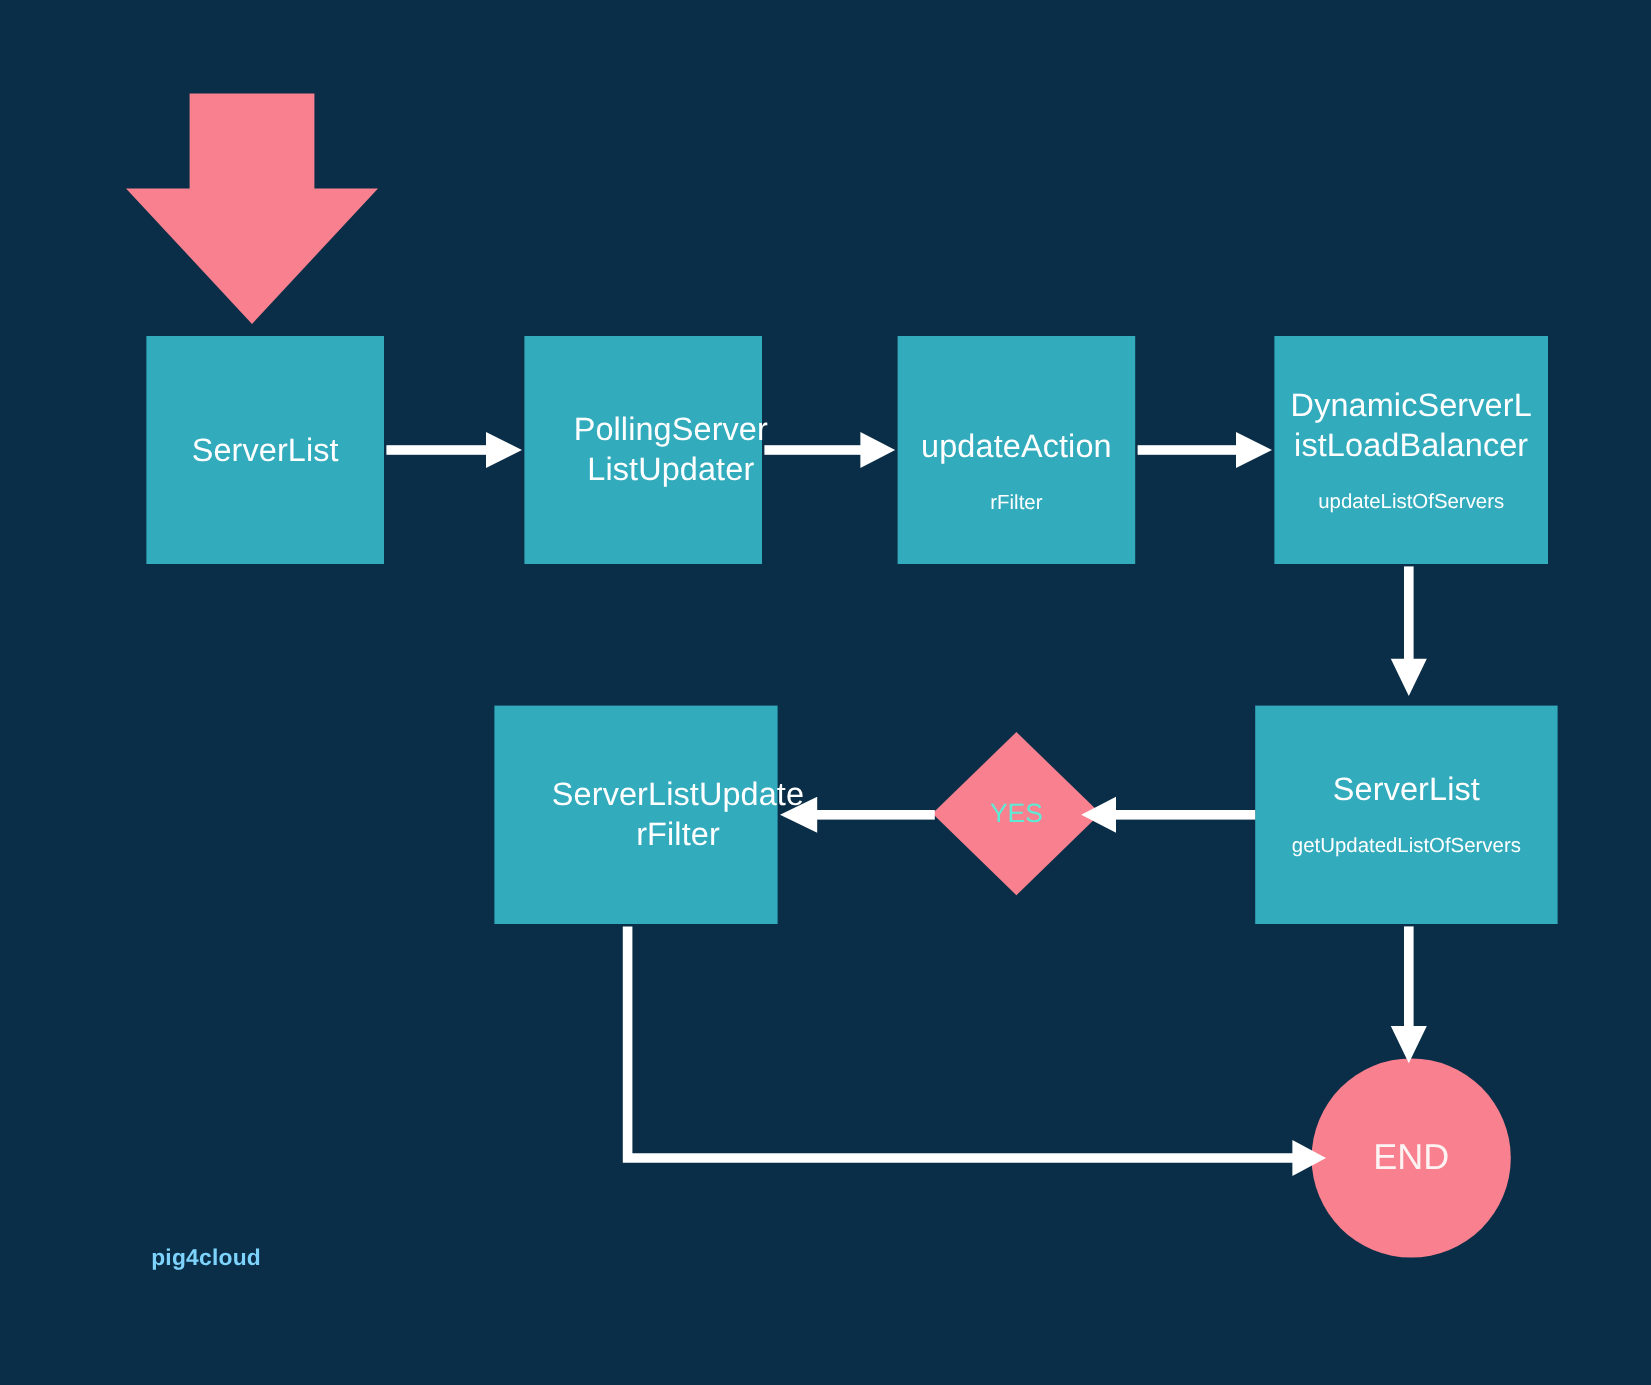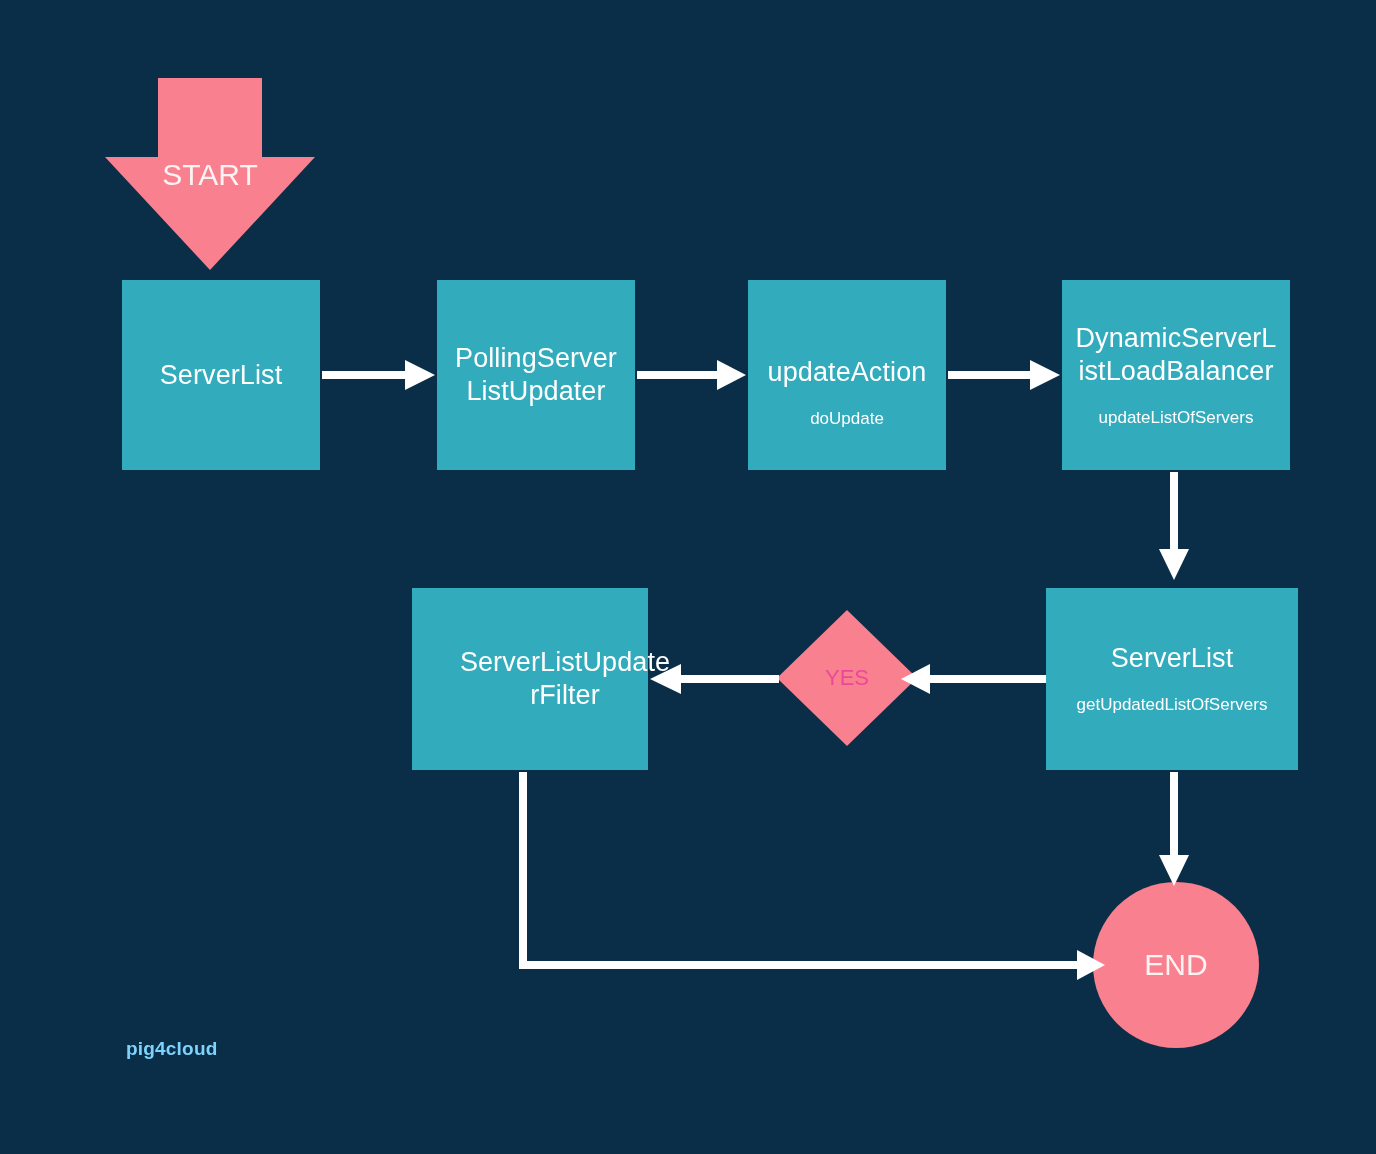--- a/index.html
+++ b/index.html
@@ -45,21 +45,21 @@
     margin-top: 20px;
     color: #ffffff;
   }
   .title-only { }
   .terminal-text {
     font-size: 30px;
     color: #fdf3f3;
   }
   .decision-text {
     font-size: 22px;
-    color: #ec4899;
+    color: #5eead4;
   }
   .watermark {
     position: absolute;
     font-size: 19px;
     font-weight: bold;
     color: #7dd3fc;
     letter-spacing: 0.2px;
   }
 </style>
 </head>
@@ -121,35 +121,32 @@
       </g>
 
       <g>
         <path d="M519,772 L527,772 L527,961 L1085,961 L1085,969 L519,969 Z"></path>
         <polygon points="1077,950 1077,980 1105,965"></polygon>
       </g>
 
     </g>
   </svg>
 
-  <div class="node-label" style="left:105px; top:140px; width:210px; height:70px;">
-    <span class="terminal-text">START</span>
-  </div>
 
   <div class="node-label" style="left:122px; top:280px; width:198px; height:190px;">
     <span class="title-text title-only">ServerList</span>
   </div>
 
-  <div class="node-label" style="left:437px; top:280px; width:198px; height:190px;">
+  <div class="node-label" style="left:460px; top:280px; width:198px; height:190px;">
     <span class="title-text title-only">PollingServer ListUpdater</span>
   </div>
 
   <div class="node-label" style="left:748px; top:280px; width:198px; height:226px;">
     <span class="title-text">updateAction</span>
-    <span class="sub-text">doUpdate</span>
+    <span class="sub-text">rFilter</span>
   </div>
 
   <div class="node-label" style="left:1062px; top:280px; width:228px; height:190px; padding:0 4px;justify-content:center;">
     <span class="title-text">DynamicServerL istLoadBalancer</span>
     <span class="sub-text">updateListOfServers</span>
   </div>
 
   <div class="node-label" style="left:428px; top:588px; width:274px; height:182px; padding:0 6px;">
     <span class="title-text title-only">ServerListUpdate rFilter</span>
   </div>

